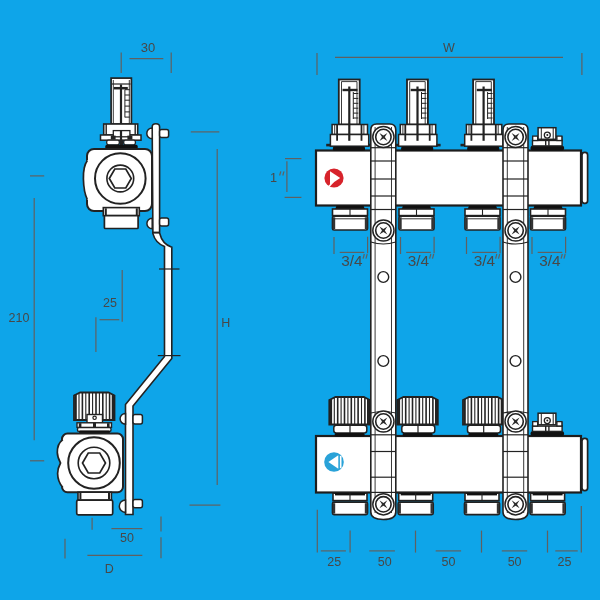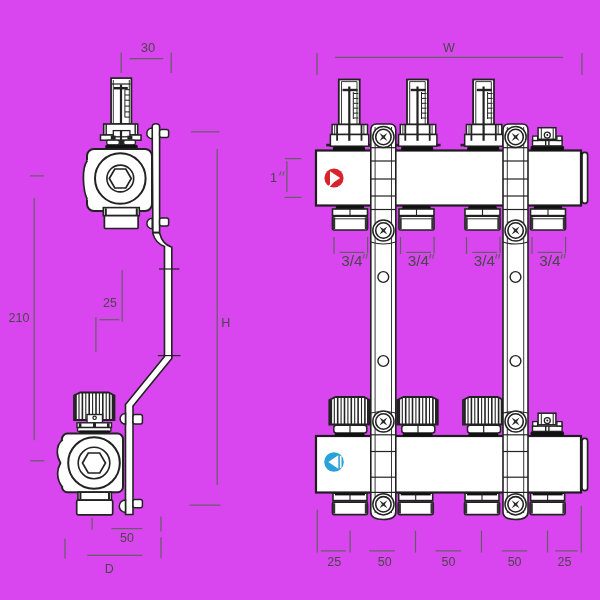--- a/index.html
+++ b/index.html
@@ -1,16 +1,16 @@
 <!DOCTYPE html>
 <html><head>
 <meta charset="utf-8">
 <style>
 html,body{margin:0;padding:0;background:#fff;}
-#page{position:relative;width:600px;height:600px;background:#d946ef;overflow:hidden;}
+#page{position:relative;width:600px;height:600px;background:#0ea5e9;overflow:hidden;}
 text{font-family:"Liberation Sans", sans-serif;fill:#484848;}
 .dim{stroke:#606060;stroke-width:1.2;fill:none;}
 </style>
 </head>
 <body>
 <div id="page">
 <svg width="600" height="600" viewBox="0 0 600 600" xmlns="http://www.w3.org/2000/svg">
 <defs>
 <g id="screw">
   <circle cx="0" cy="0" r="10.6" fill="#fff" stroke="#222" stroke-width="1.5"></circle>

